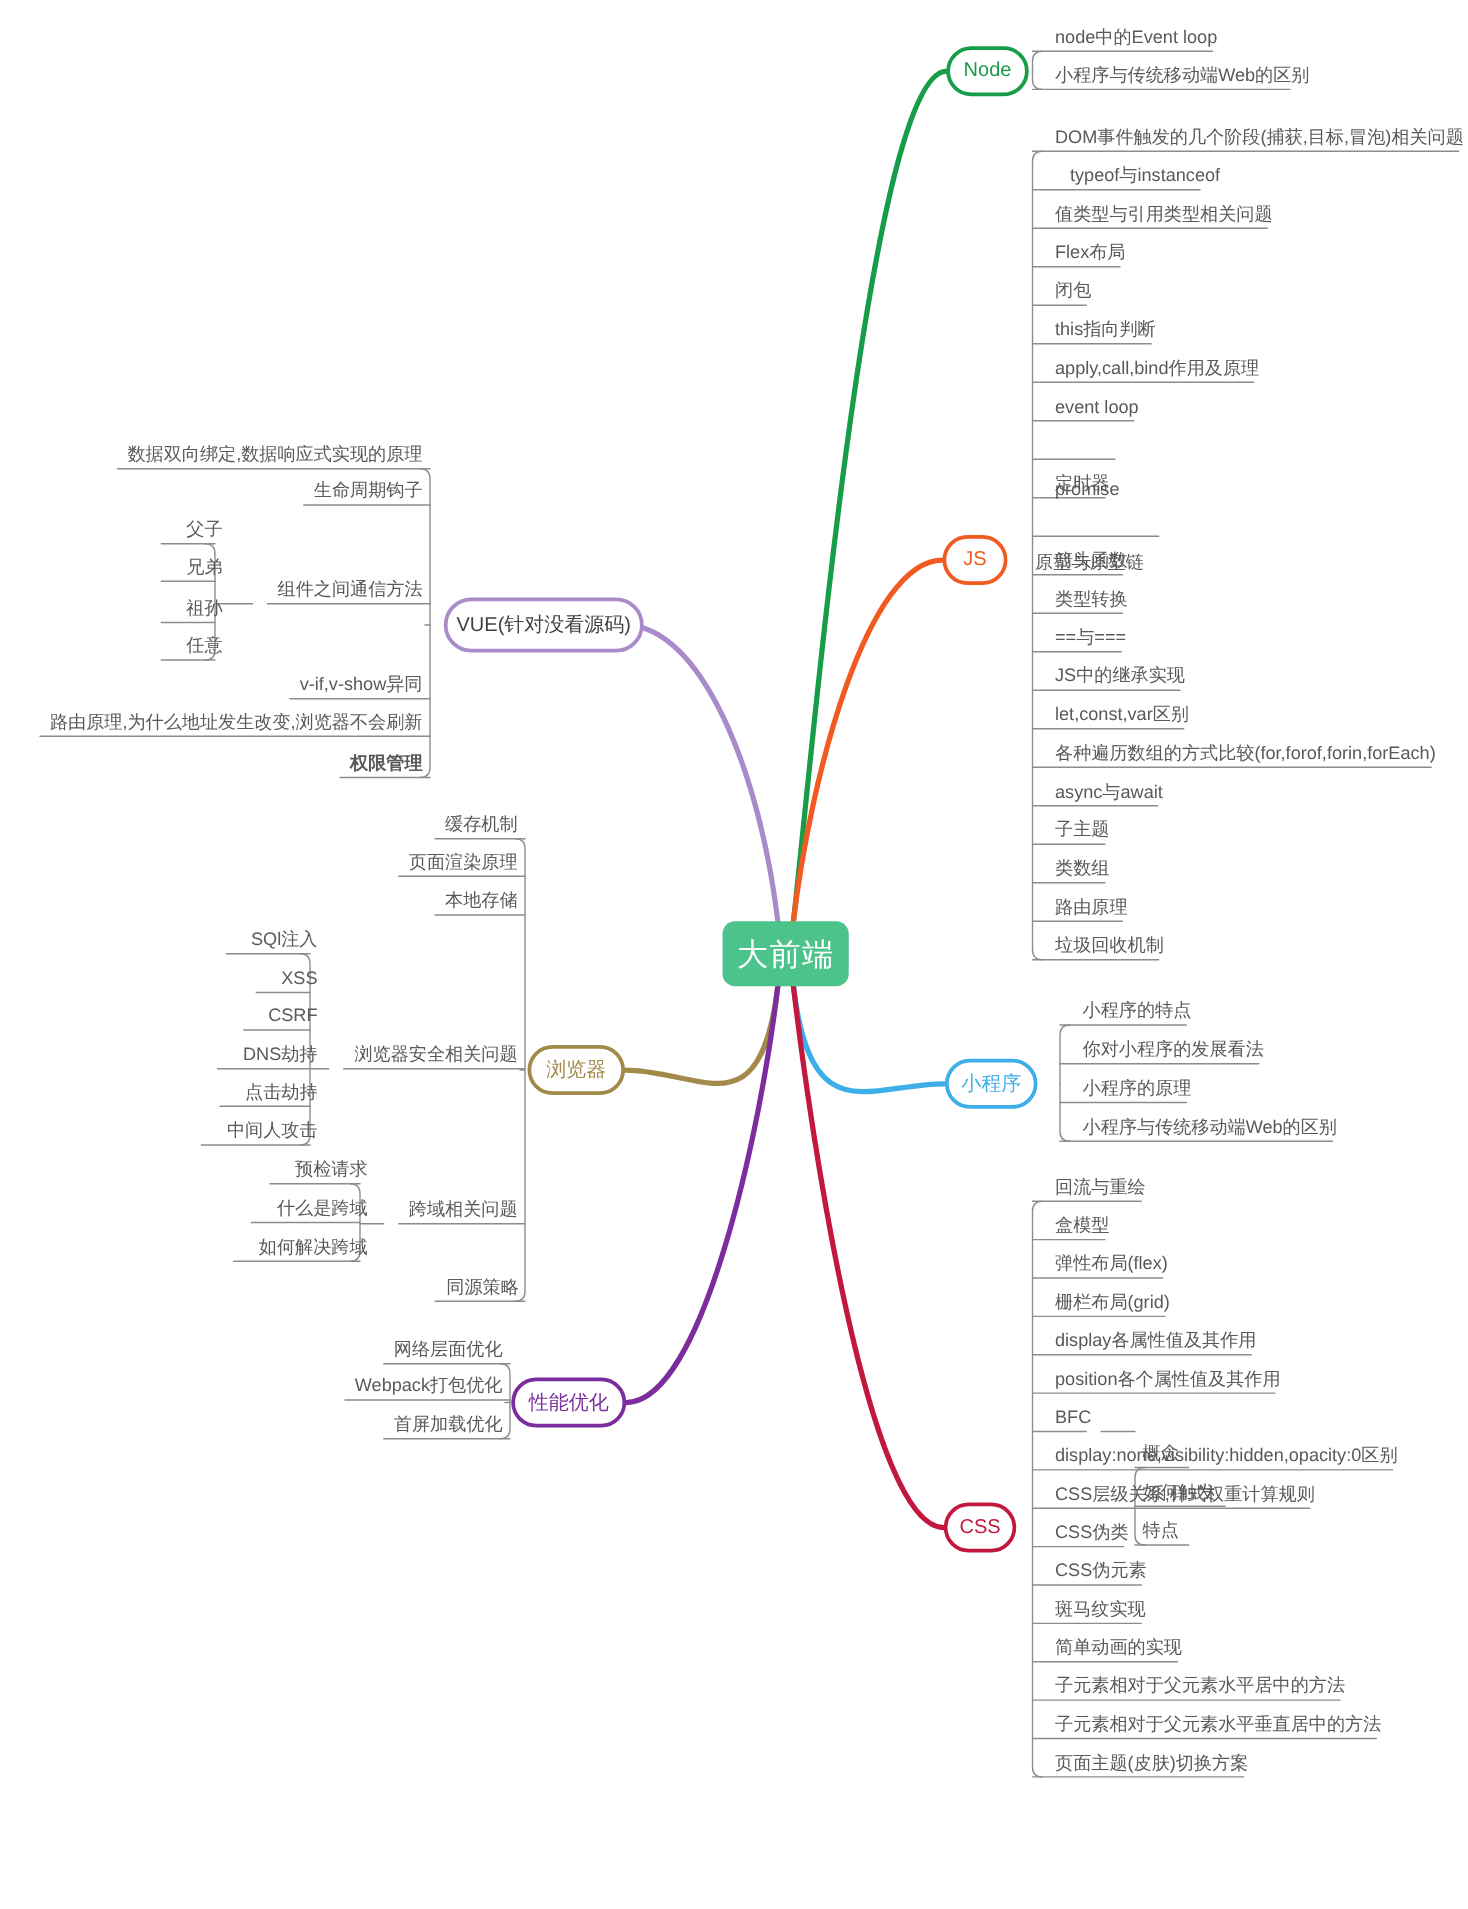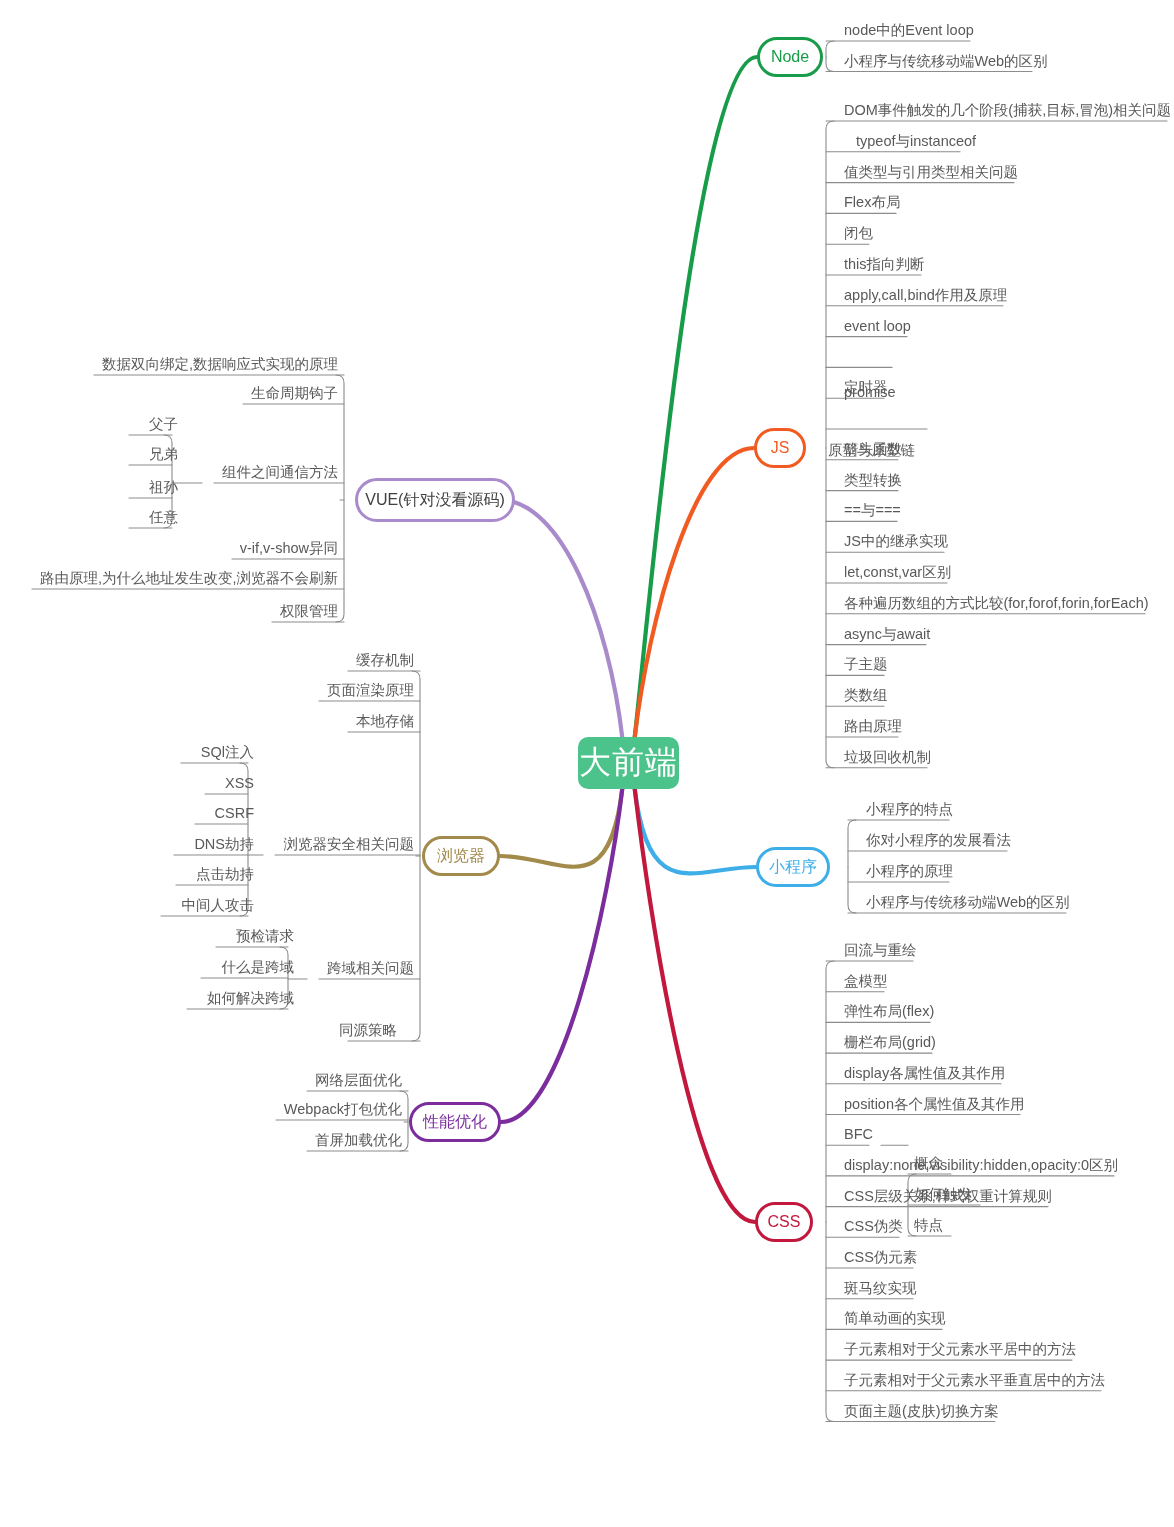--- a/index.html
+++ b/index.html
@@ -7,21 +7,21 @@
     font-family:"Liberation Sans","DejaVu Sans",sans-serif;
     width:1174px;height:1527px;position:relative;overflow:hidden;
   }
   #stage{position:absolute;left:0;top:0;width:1174px;height:1527px;}
   svg.links{position:absolute;left:0;top:0;width:1174px;height:1527px;pointer-events:none;}
 
   
   .root-node{
     position:absolute;background:#4CC38A;color:#ffffff;
     border-radius:10px;display:flex;align-items:center;justify-content:center;
-    font-size:32px;letter-spacing:1px;
+    font-size:25px;letter-spacing:1px;
   }
 
   
   .branch-node{
     position:absolute;background:#ffffff;border:3px solid #888;
     border-radius:22px;display:flex;align-items:center;justify-content:center;
     font-size:16px;white-space:nowrap;box-sizing:border-box;
   }
 
   
@@ -198,35 +198,35 @@
       <div class="branch-node" style="left: 355px; top: 478px; width: 160px; height: 44px; border-color: rgb(169, 139, 203); color: #404040;">VUE(针对没看源码)</div>
       <div class="leaf r" style="left: 82px; top: 355px; width: 250px;">数据双向绑定,数据响应式实现的原理</div>
       <div class="leaf r" style="left: 231px; top: 384px; width: 101px;">生命周期钩子</div>
       <div class="leaf r" style="left: 202px; top: 463px; width: 130px;">组件之间通信方法</div>
       <div class="leaf r" style="left: 129px; top: 415px; width: 43px;">父子</div>
       <div class="leaf r" style="left: 129px; top: 445px; width: 43px;">兄弟</div>
       <div class="leaf r" style="left: 129px; top: 478px; width: 43px;">祖孙</div>
       <div class="leaf r" style="left: 129px; top: 508px; width: 43px;">任意</div>
       <div class="leaf r" style="left: 220px; top: 539px; width: 112px;">v-if,v-show异同</div>
       <div class="leaf r" style="left: 20px; top: 569px; width: 312px;">路由原理,为什么地址发生改变,浏览器不会刷新</div>
-      <div class="leaf r" style="left: 260px; top: 602px; width: 72px;">权限管理</div>
+      <div class="leaf r" style="left: 260px; top: 602px; width: 72px; font-weight: bold;">权限管理</div>
       <div class="branch-node" style="left: 422px; top: 836px; width: 78px; height: 40px; border-color: rgb(162, 138, 74); color: rgb(162, 138, 74);">浏览器</div>
       <div class="leaf r" style="left: 336px; top: 651px; width: 72px;">缓存机制</div>
       <div class="leaf r" style="left: 307px; top: 681px; width: 101px;">页面渲染原理</div>
       <div class="leaf r" style="left: 336px; top: 712px; width: 72px;">本地存储</div>
       <div class="leaf r" style="left: 263px; top: 835px; width: 145px;">浏览器安全相关问题</div>
       <div class="leaf r" style="left: 181px; top: 743px; width: 67px;">SQl注入</div>
       <div class="leaf r" style="left: 205px; top: 774px; width: 43px;">XSS</div>
       <div class="leaf r" style="left: 195px; top: 804px; width: 53px;">CSRF</div>
       <div class="leaf r" style="left: 174px; top: 835px; width: 74px;">DNS劫持</div>
       <div class="leaf r" style="left: 176px; top: 865px; width: 72px;">点击劫持</div>
       <div class="leaf r" style="left: 161px; top: 896px; width: 87px;">中间人攻击</div>
       <div class="leaf r" style="left: 307px; top: 959px; width: 101px;">跨域相关问题</div>
       <div class="leaf r" style="left: 216px; top: 927px; width: 72px;">预检请求</div>
       <div class="leaf r" style="left: 201px; top: 958px; width: 87px;">什么是跨域</div>
       <div class="leaf r" style="left: 187px; top: 989px; width: 101px;">如何解决跨域</div>
-      <div class="leaf r" style="left: 319px; top: 1021px; width: 72px;">同源策略</div>
+      <div class="leaf r" style="left: 344px; top: 1021px; width: 72px; text-align: center;">同源策略</div>
       <div class="branch-node" style="left: 409px; top: 1102px; width: 92px; height: 40px; border-color: rgb(123, 45, 158); color: rgb(123, 45, 158);">性能优化</div>
       <div class="leaf r" style="left: 295px; top: 1071px; width: 101px;">网络层面优化</div>
       <div class="leaf r" style="left: 264px; top: 1100px; width: 132px;">Webpack打包优化</div>
       <div class="leaf r" style="left: 295px; top: 1131px; width: 101px;">首屏加载优化</div>
     </div>
 </div>
 
 </body></html>

